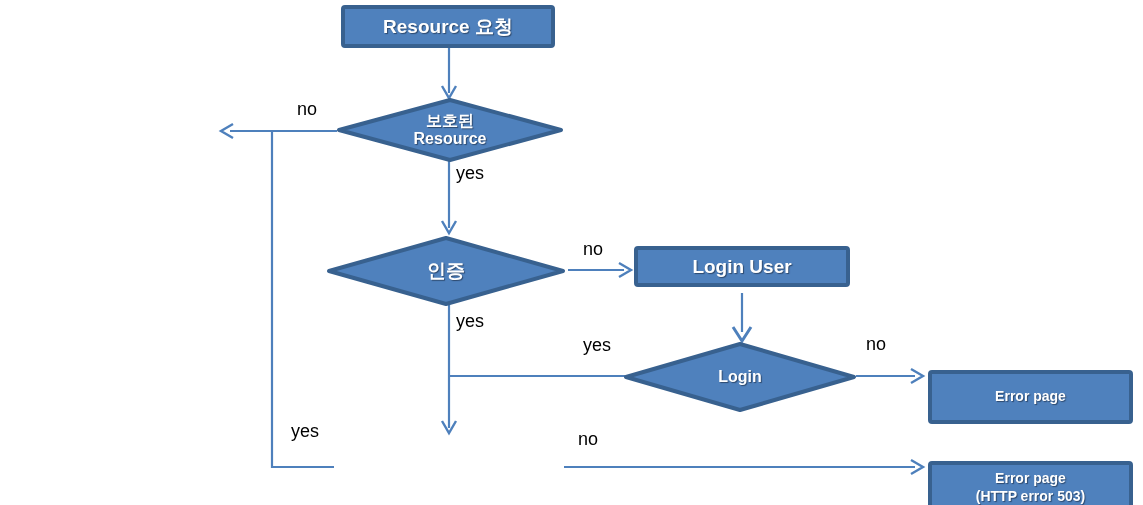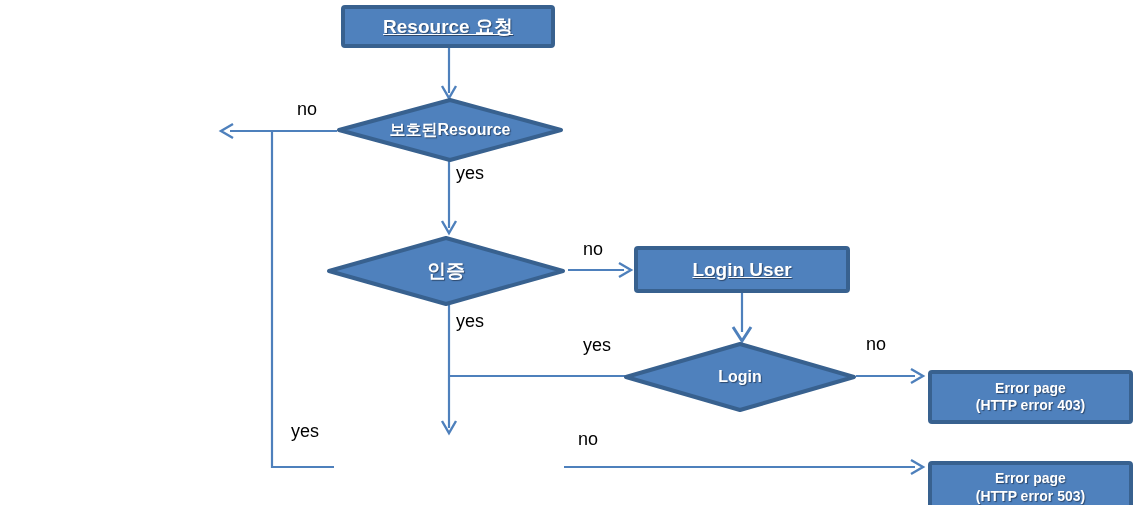--- a/index.html
+++ b/index.html
@@ -19,27 +19,27 @@
   #connectors path.arrowhead{stroke-width:2.4;}
   #connectors path.arrowhead.big{stroke-width:3;}
   .rect-node{
     position:absolute;box-sizing:border-box;
     background:var(--node-fill);border:4px solid var(--node-border);border-radius:4px;
     display:flex;align-items:center;justify-content:center;flex-direction:column;
     color:var(--node-text);font-weight:bold;text-align:center;
     text-shadow:1px 1px 1px rgba(33,53,82,.75);
   }
   .rect-node span{display:block;line-height:1.25;}
-  .fs-lg{font-size:19px;text-decoration:underline;}
+  .fs-lg{font-size:19px;}
   .fs-md{font-size:14px;margin-top:21px;}
   .diamond-node{position:absolute;}
   .diamond-node svg{position:absolute;left:0;top:0;width:100%;height:100%;}
   .diamond-node polygon{fill:var(--node-fill);stroke:var(--node-border);stroke-width:4;stroke-linejoin:round;}
   .d-label{
-    position:absolute;inset:0;display:flex;flex-direction:row;
+    position:absolute;inset:0;display:flex;flex-direction:column;
     align-items:center;justify-content:center;
     color:var(--node-text);font-weight:bold;text-align:center;
     text-shadow:1px 1px 1px rgba(33,53,82,.75);line-height:1.15;
   }
   .edge-label{
     position:absolute;color:var(--label-text);font-weight:normal;font-size:18px;line-height:1;
   }
 </style>
 </head>
 <body>
@@ -75,27 +75,26 @@
 
     <path d="M564,467 L915,467"></path>
     <path class="arrowhead" d="M911,460 L923,467 L911,474"></path>
   </svg>
 
   <div class="rect-node fs-lg" style="left:341px;top:5px;width:214px;height:43px">
     <span>Resource 요청</span>
   </div>
 
 
-  <div class="rect-node fs-lg" style="left:634px;top:246px;width:216px;height:47px">
+  <div class="rect-node fs-lg" style="left:634px;top:246px;width:216px;height:41px">
     <span>Login User</span>
   </div>
 
   <div class="rect-node fs-md" style="left:928px;top:349px;width:205px;height:54px">
     <span>Error page</span>
-    <span>(HTTP error 403)</span>
   </div>
 
   <div class="rect-node fs-md" style="left:928px;top:440px;width:205px;height:53px">
     <span>Error page</span>
     <span>(HTTP error 503)</span>
   </div>
 
   <div class="diamond-node" style="left:336px;top:98px;width:228px;height:64px">
     <svg viewBox="0 0 228 64">
       <polygon points="114,2 225,32 114,62 3,32"></polygon>

